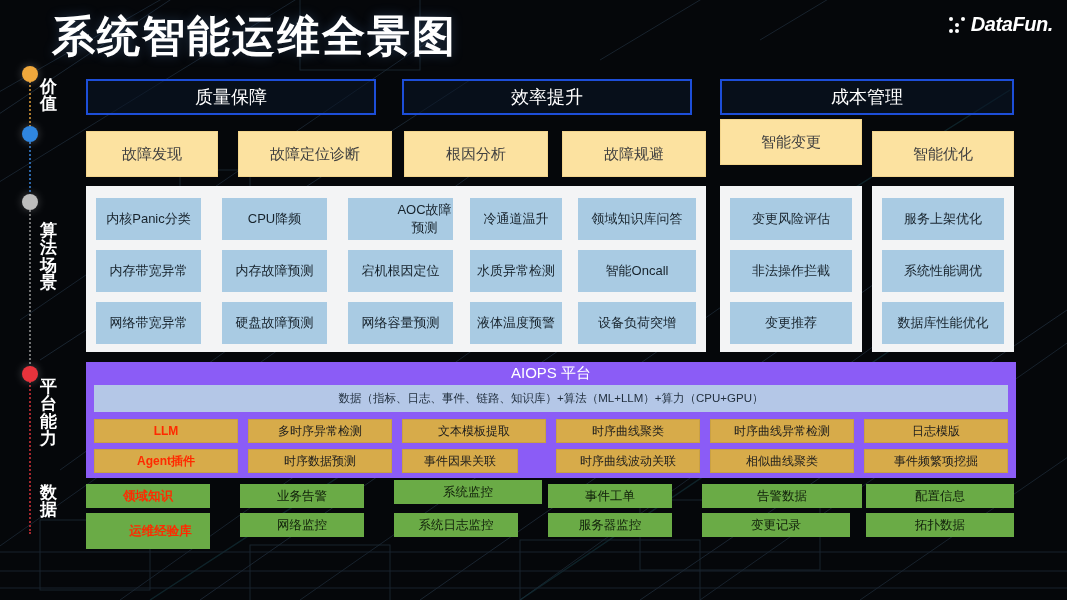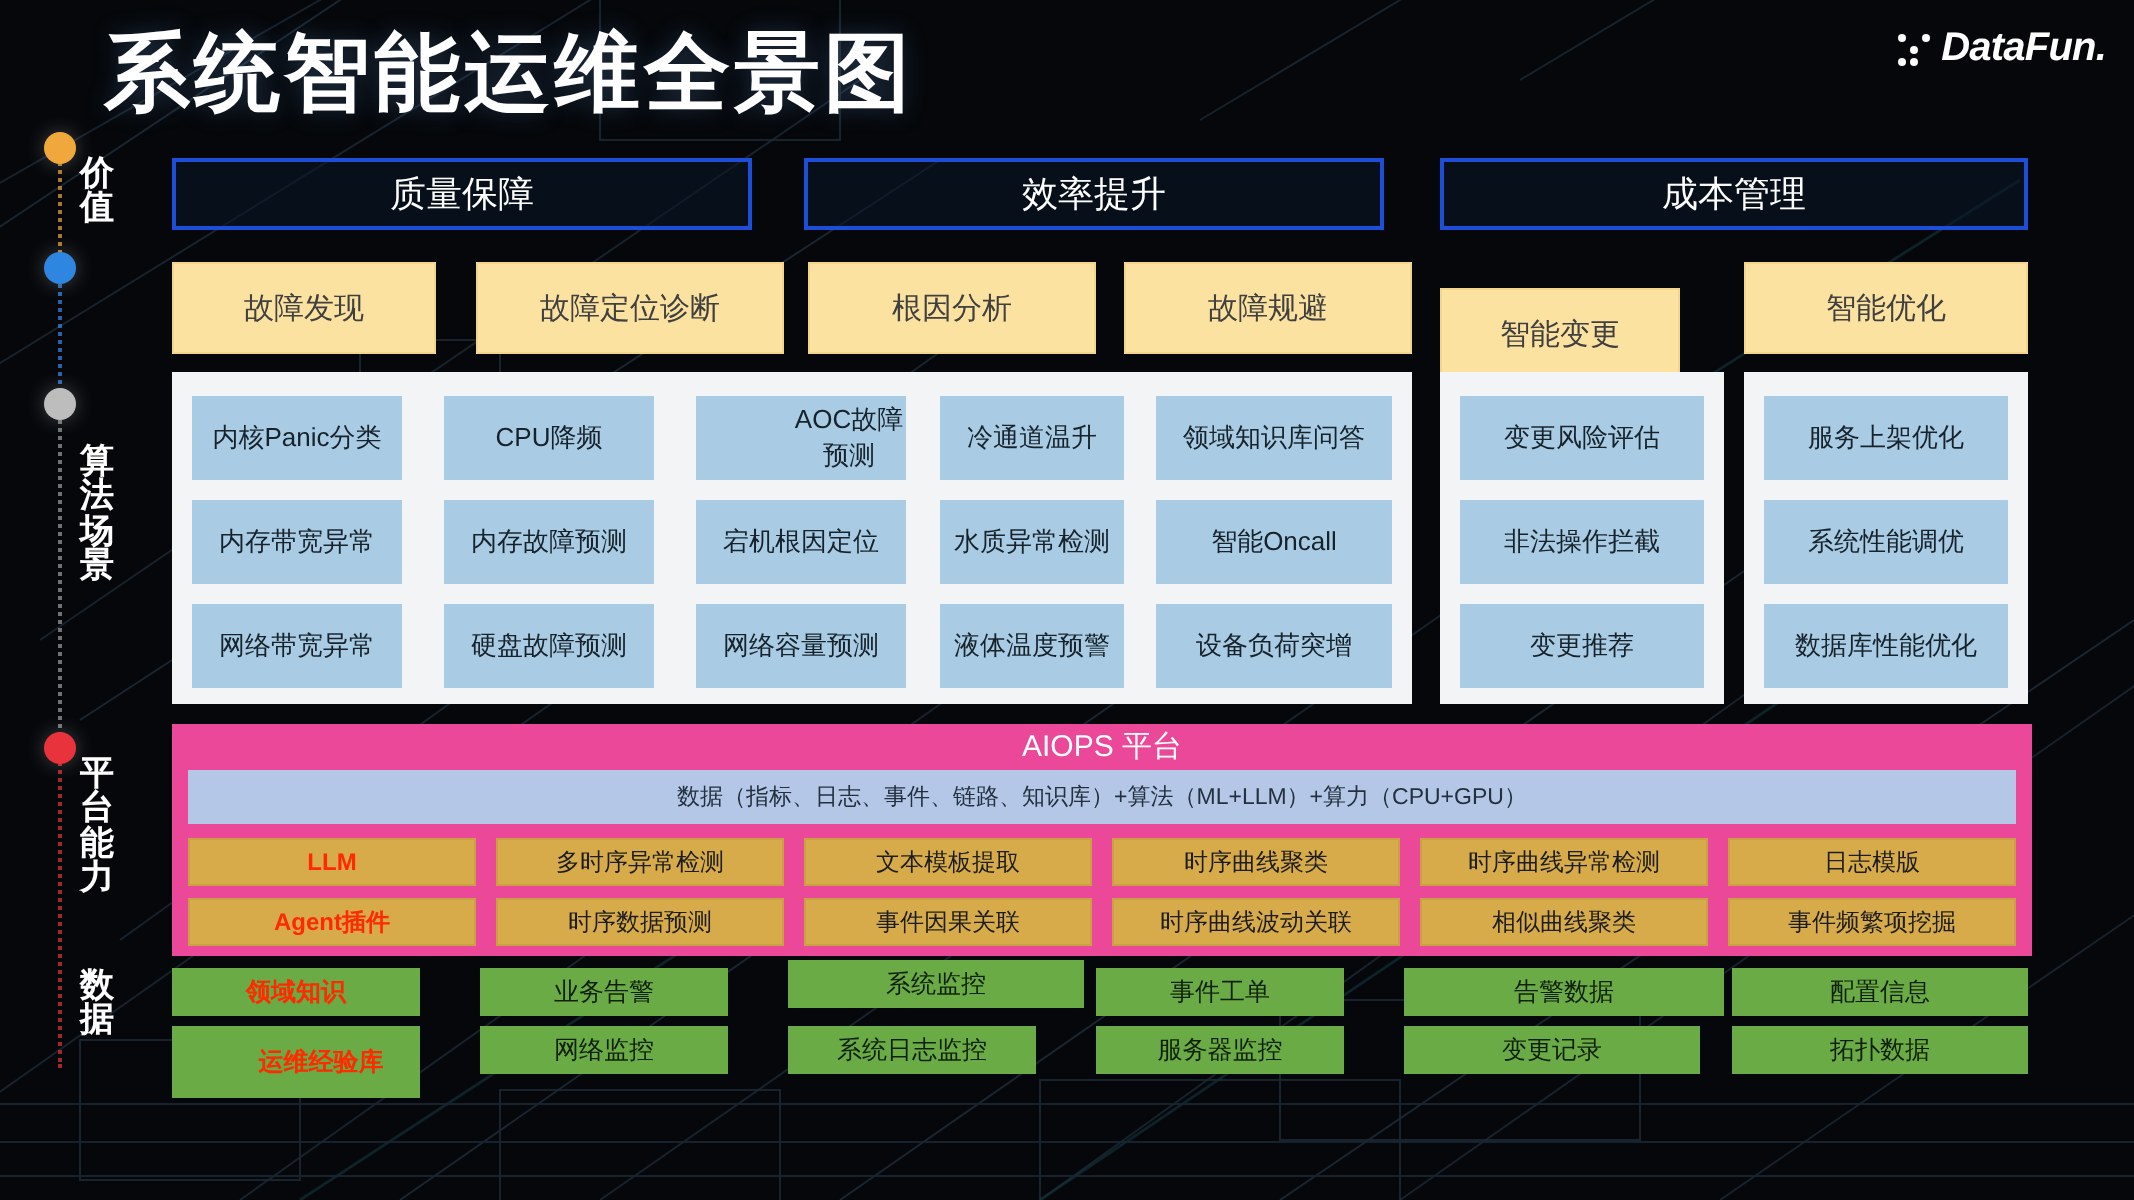--- a/index.html
+++ b/index.html
@@ -61,21 +61,21 @@
   .panel{position:absolute;background:#f3f4f5;}
   .bluecell{
     position:absolute;background:#a9cbe3;color:#17232c;
     font-size:13px;display:flex;align-items:center;justify-content:center;
     text-align:center;box-sizing:border-box;
   }
 
   
   .aiops{
     position:absolute;left:86px;top:362px;width:930px;height:116px;
-    background:#ec4899;
+    background:#8b5cf6;
   }
   .aiops .cap{
     position:absolute;left:0;top:2px;width:100%;text-align:center;
     color:#ffffff;font-size:15px;
   }
   .databar{
     position:absolute;left:8px;top:23px;width:914px;height:27px;
     background:#b4c7e7;color:#22303f;font-size:11.5px;
     display:flex;align-items:center;justify-content:center;
     box-sizing:border-box;
@@ -192,21 +192,21 @@
   </div>
   <div class="tile yel" style="position:absolute;left:238px;top:131px;width:154px">
     <span>故障定位诊断</span>
   </div>
   <div class="tile yel" style="position:absolute;left:404px;top:131px;width:144px">
     <span>根因分析</span>
   </div>
   <div class="tile yel" style="position:absolute;left:562px;top:131px;width:144px">
     <span>故障规避</span>
   </div>
-  <div class="tile yel" style="position:absolute;left:720px;top:144px;width:120px">
+  <div class="tile yel" style="position:absolute;left:720px;top:119px;width:142px">
     <span>智能变更</span>
   </div>
   <div class="tile yel" style="position:absolute;left:872px;top:131px;width:142px">
     <span>智能优化</span>
   </div>
 
   <div class="panel" style="left:86px;top:186px;width:620px;height:166px"></div>
   <div class="panel" style="left:720px;top:186px;width:142px;height:166px"></div>
   <div class="panel" style="left:872px;top:186px;width:142px;height:166px"></div>
 
@@ -288,21 +288,21 @@
         </div>
         <div class="capcell" style="left: 162px; top: 57px; width: 144px; height: 24px;">
           <span>多时序异常检测</span>
         </div>
         <div class="capcell" style="left: 162px; top: 87px; width: 144px; height: 24px;">
           <span>时序数据预测</span>
         </div>
         <div class="capcell" style="left: 316px; top: 57px; width: 144px; height: 24px;">
           <span>文本模板提取</span>
         </div>
-        <div class="capcell" style="left: 316px; top: 87px; width: 144px; height: 24px;">
+        <div class="capcell" style="left: 316px; top: 87px; width: 116px; height: 24px;">
           <span>事件因果关联</span>
         </div>
         <div class="capcell" style="left: 470px; top: 57px; width: 144px; height: 24px;">
           <span>时序曲线聚类</span>
         </div>
         <div class="capcell" style="left: 470px; top: 87px; width: 144px; height: 24px;">
           <span>时序曲线波动关联</span>
         </div>
         <div class="capcell" style="left: 624px; top: 57px; width: 144px; height: 24px;">
           <span>时序曲线异常检测</span>

